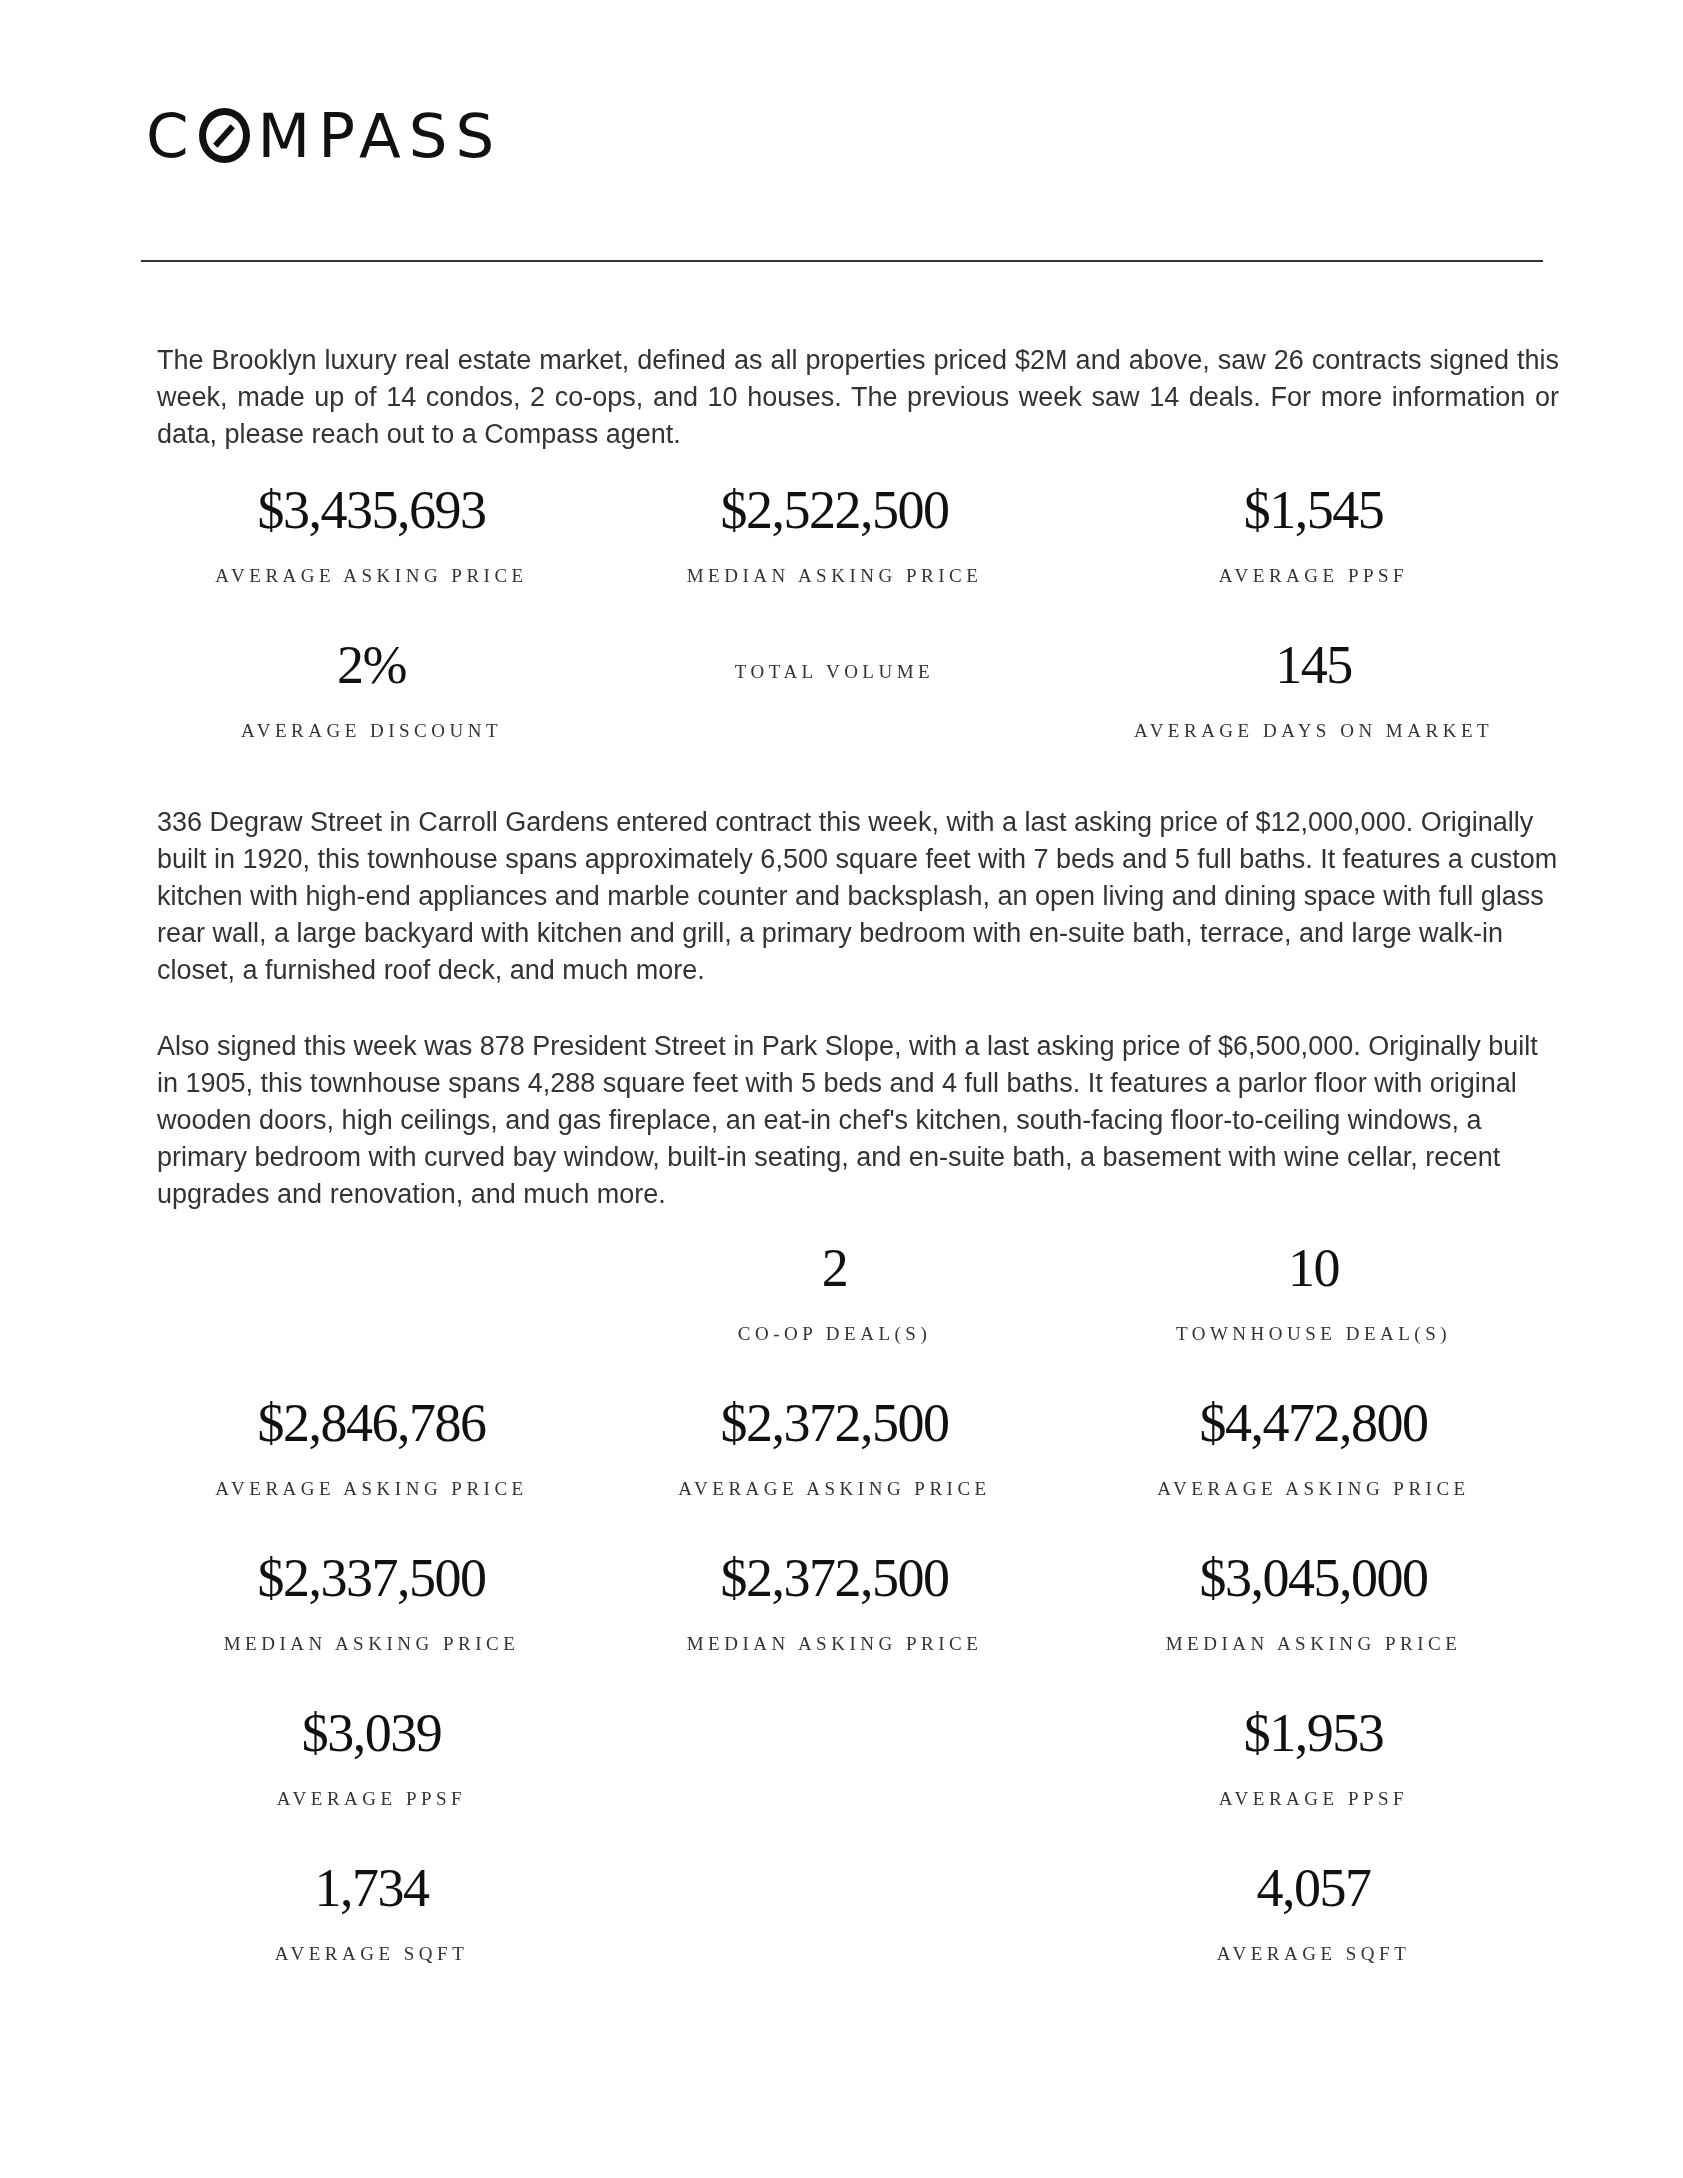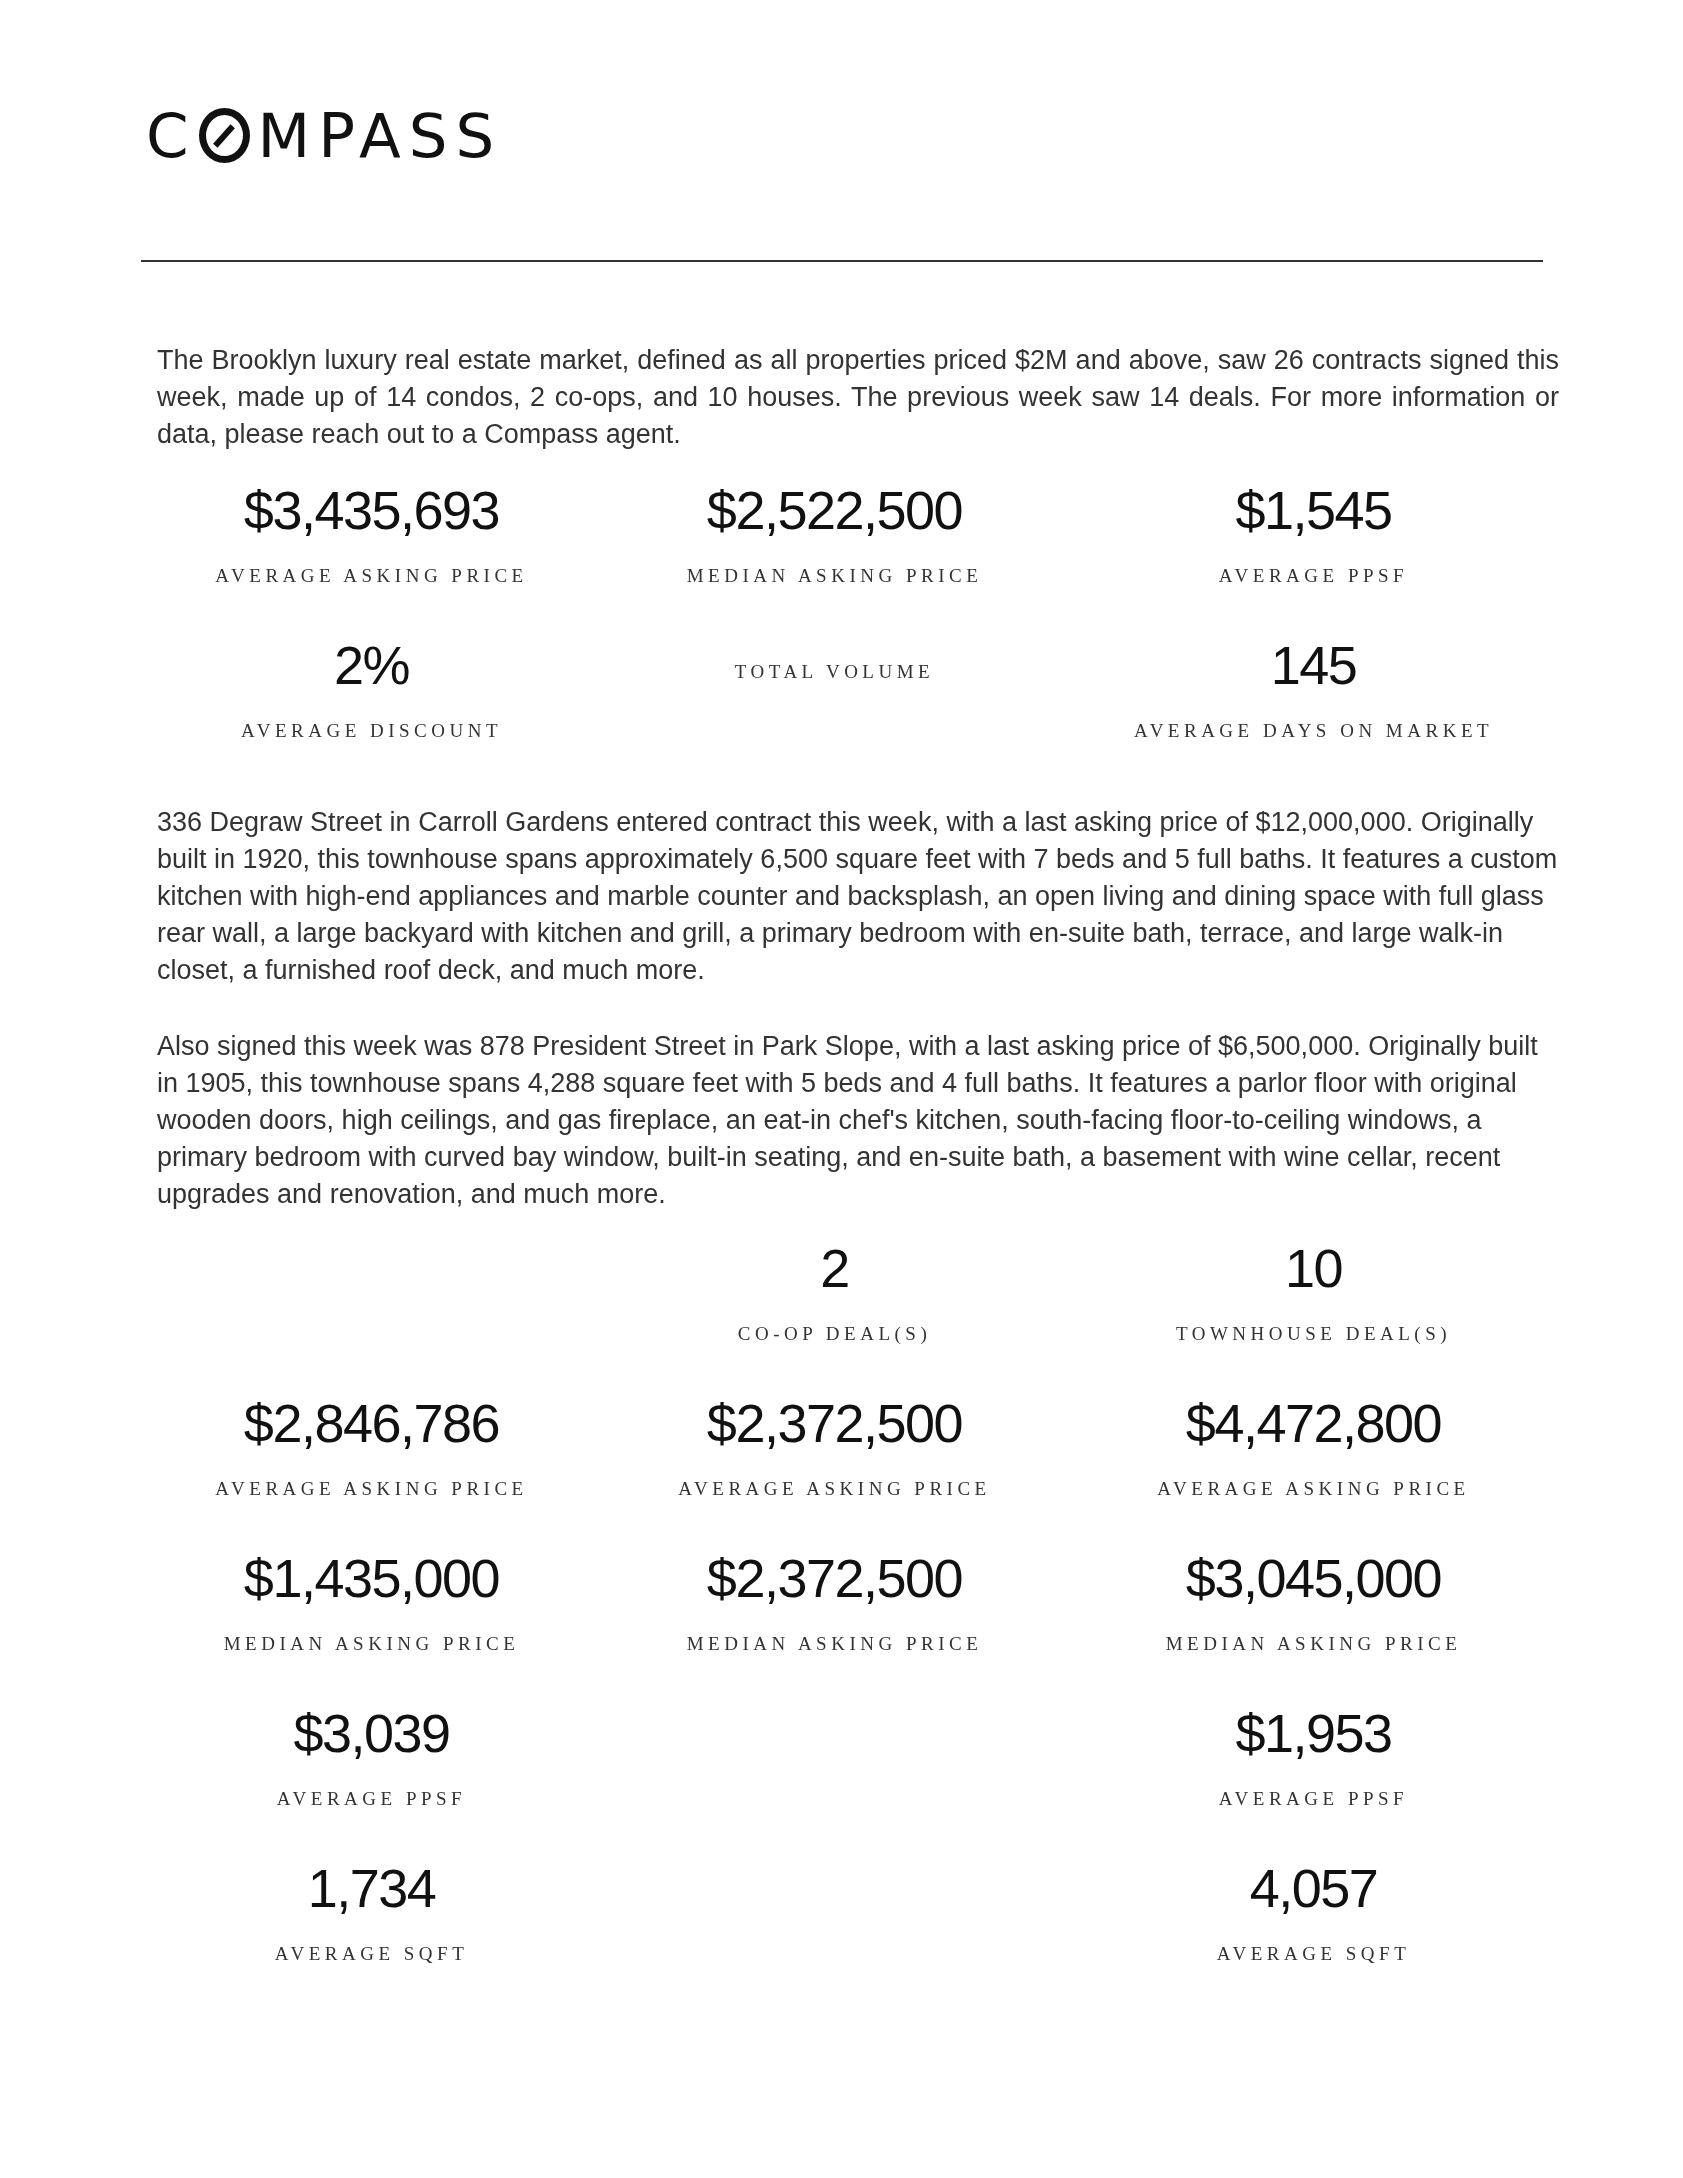--- a/index.html
+++ b/index.html
@@ -130,21 +130,21 @@
     .stat {
       position: absolute;
       top: 0;
       width: 455px;
       text-align: center;
     }
     .stat.c1 { left: 3px; }
     .stat.c2 { left: 466px; }
     .stat.c3 { left: 945px; }
     .stat-value {
-      font-family: Liberation Sans, sans-serif;
+      font-family: Liberation Serif, serif;
       font-size: 54px;
       color: #111111;
       line-height: 1;
       letter-spacing: -1.5px;
       height: 59px;
     }
     .stat-label {
       font-family: Liberation Serif, serif;
       font-size: 19px;
       letter-spacing: 4.5px;
@@ -228,21 +228,21 @@
         <div class="stat-label">AVERAGE ASKING PRICE</div>
       </div>
       <div class="stat c3">
         <div class="stat-value">$4,472,800</div>
         <div class="stat-label">AVERAGE ASKING PRICE</div>
       </div>
     </div>
 
     <div class="stat-row">
       <div class="stat c1">
-        <div class="stat-value">$1,435,000</div>
+        <div class="stat-value">$2,337,500</div>
         <div class="stat-label">MEDIAN ASKING PRICE</div>
       </div>
       <div class="stat c2">
         <div class="stat-value">$2,372,500</div>
         <div class="stat-label">MEDIAN ASKING PRICE</div>
       </div>
       <div class="stat c3">
         <div class="stat-value">$3,045,000</div>
         <div class="stat-label">MEDIAN ASKING PRICE</div>
       </div>

